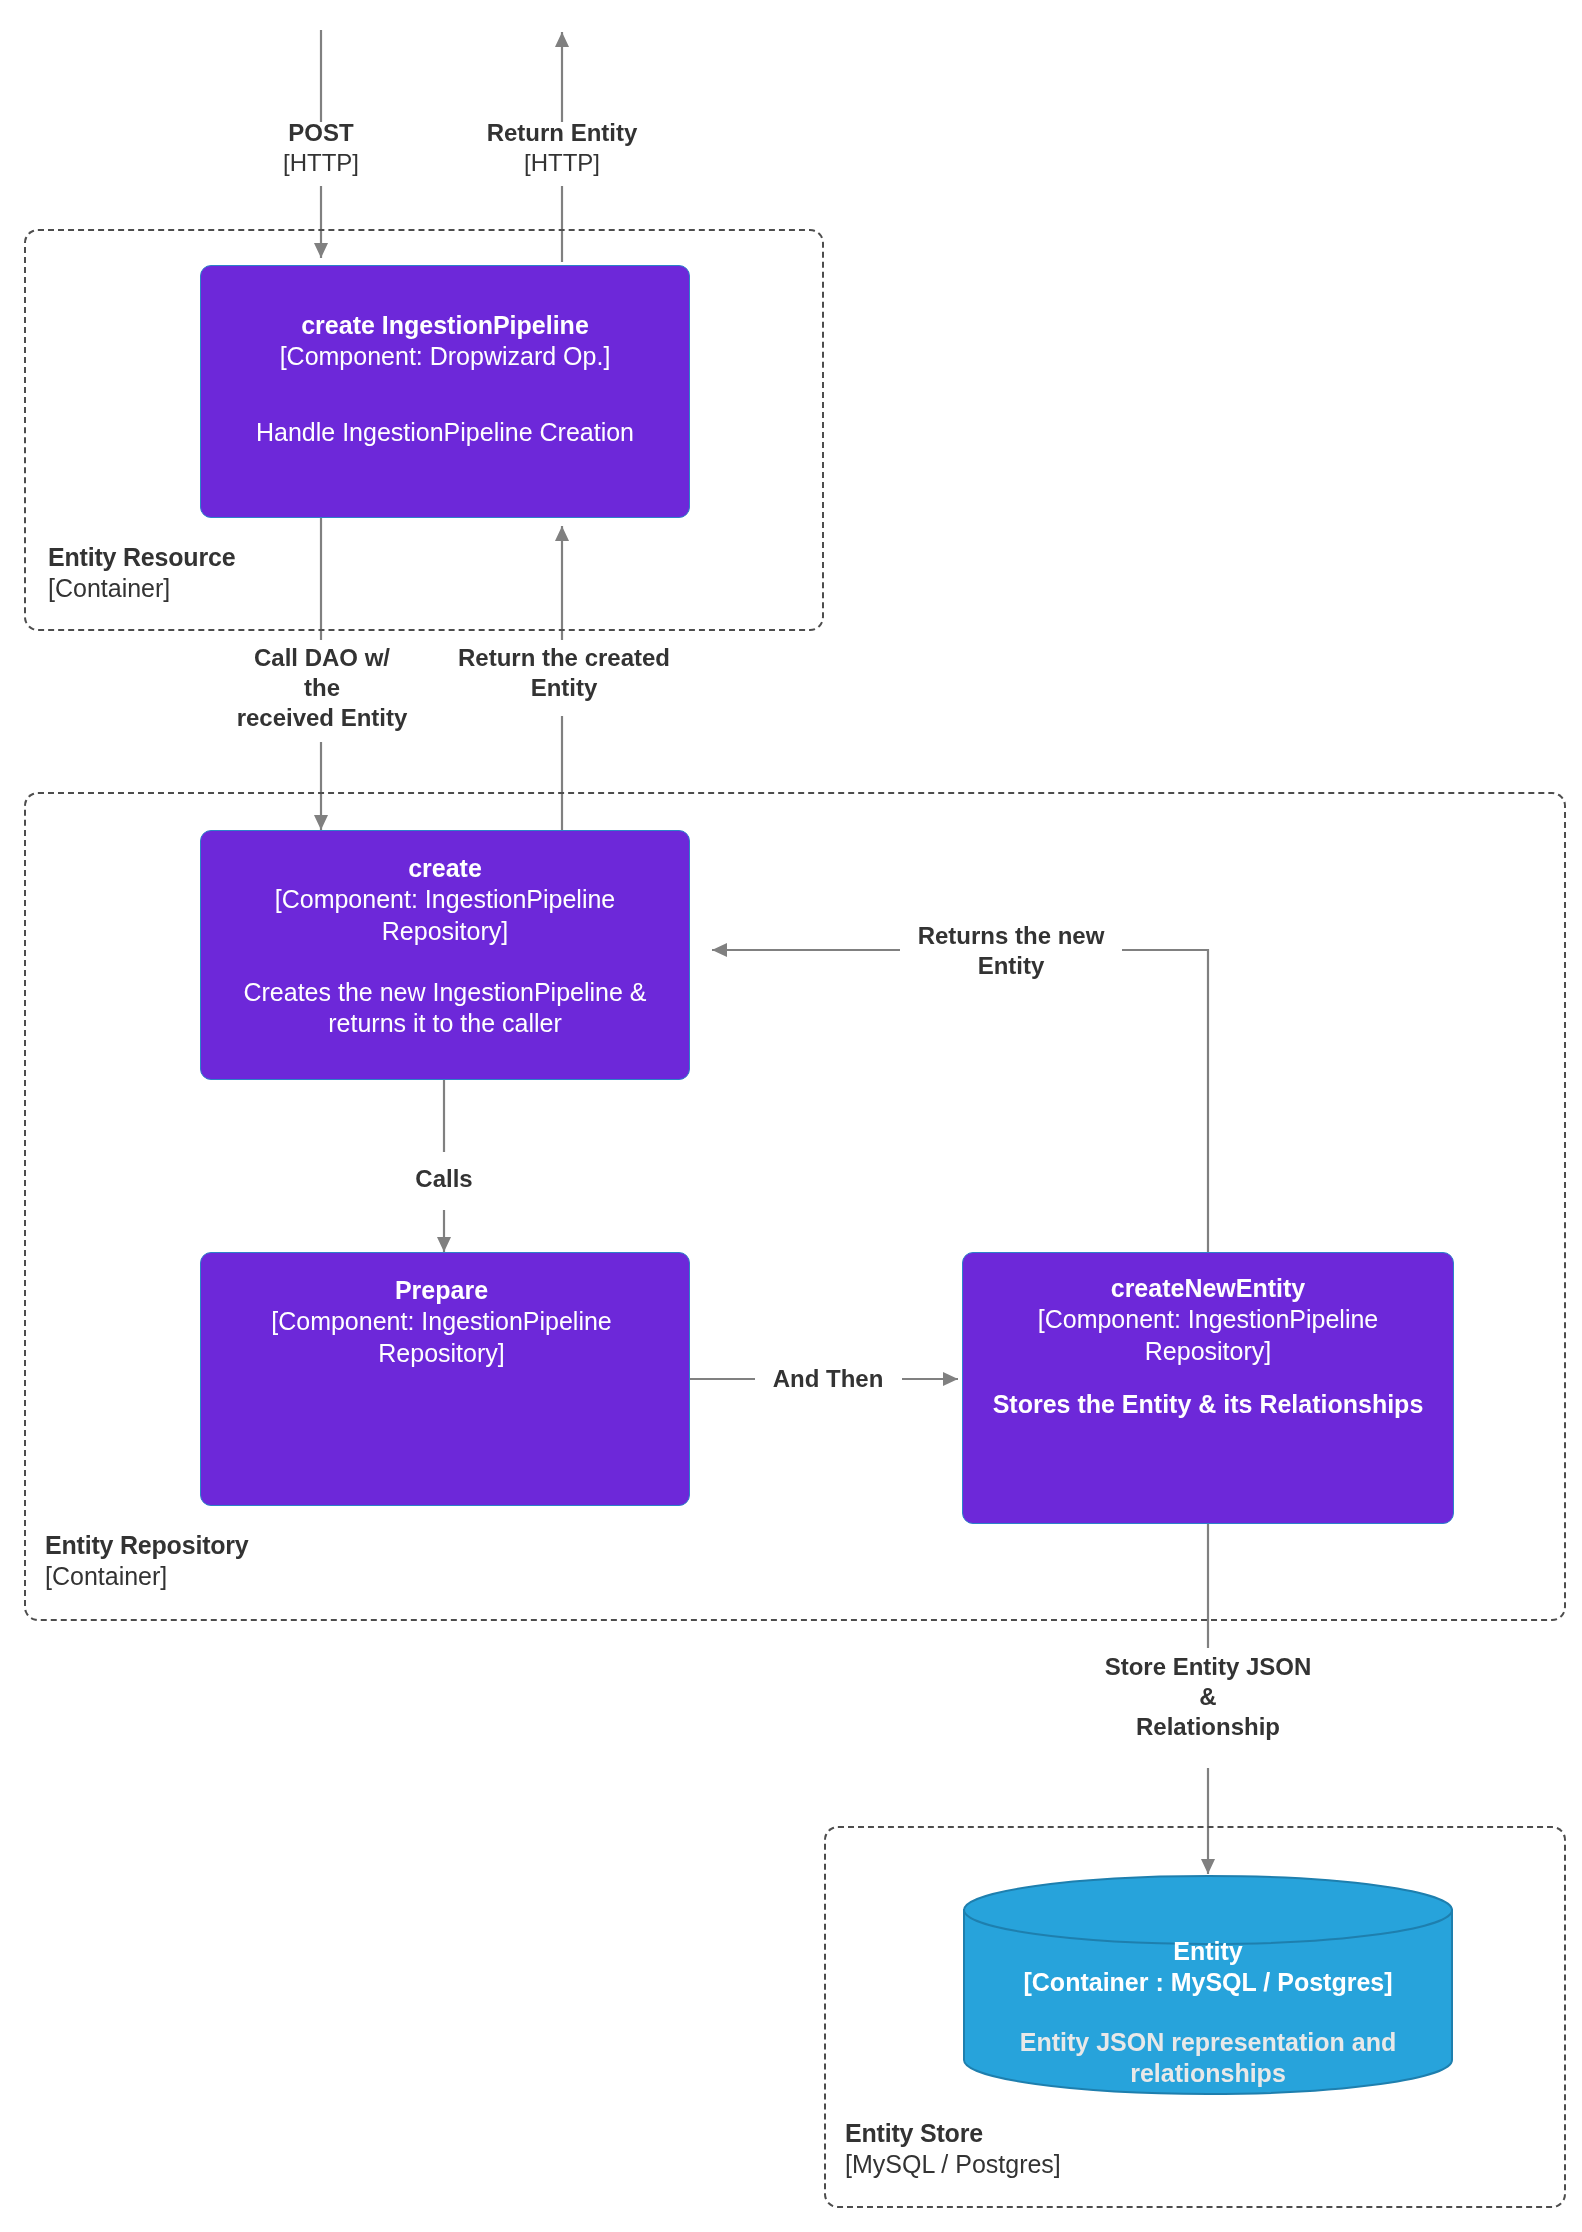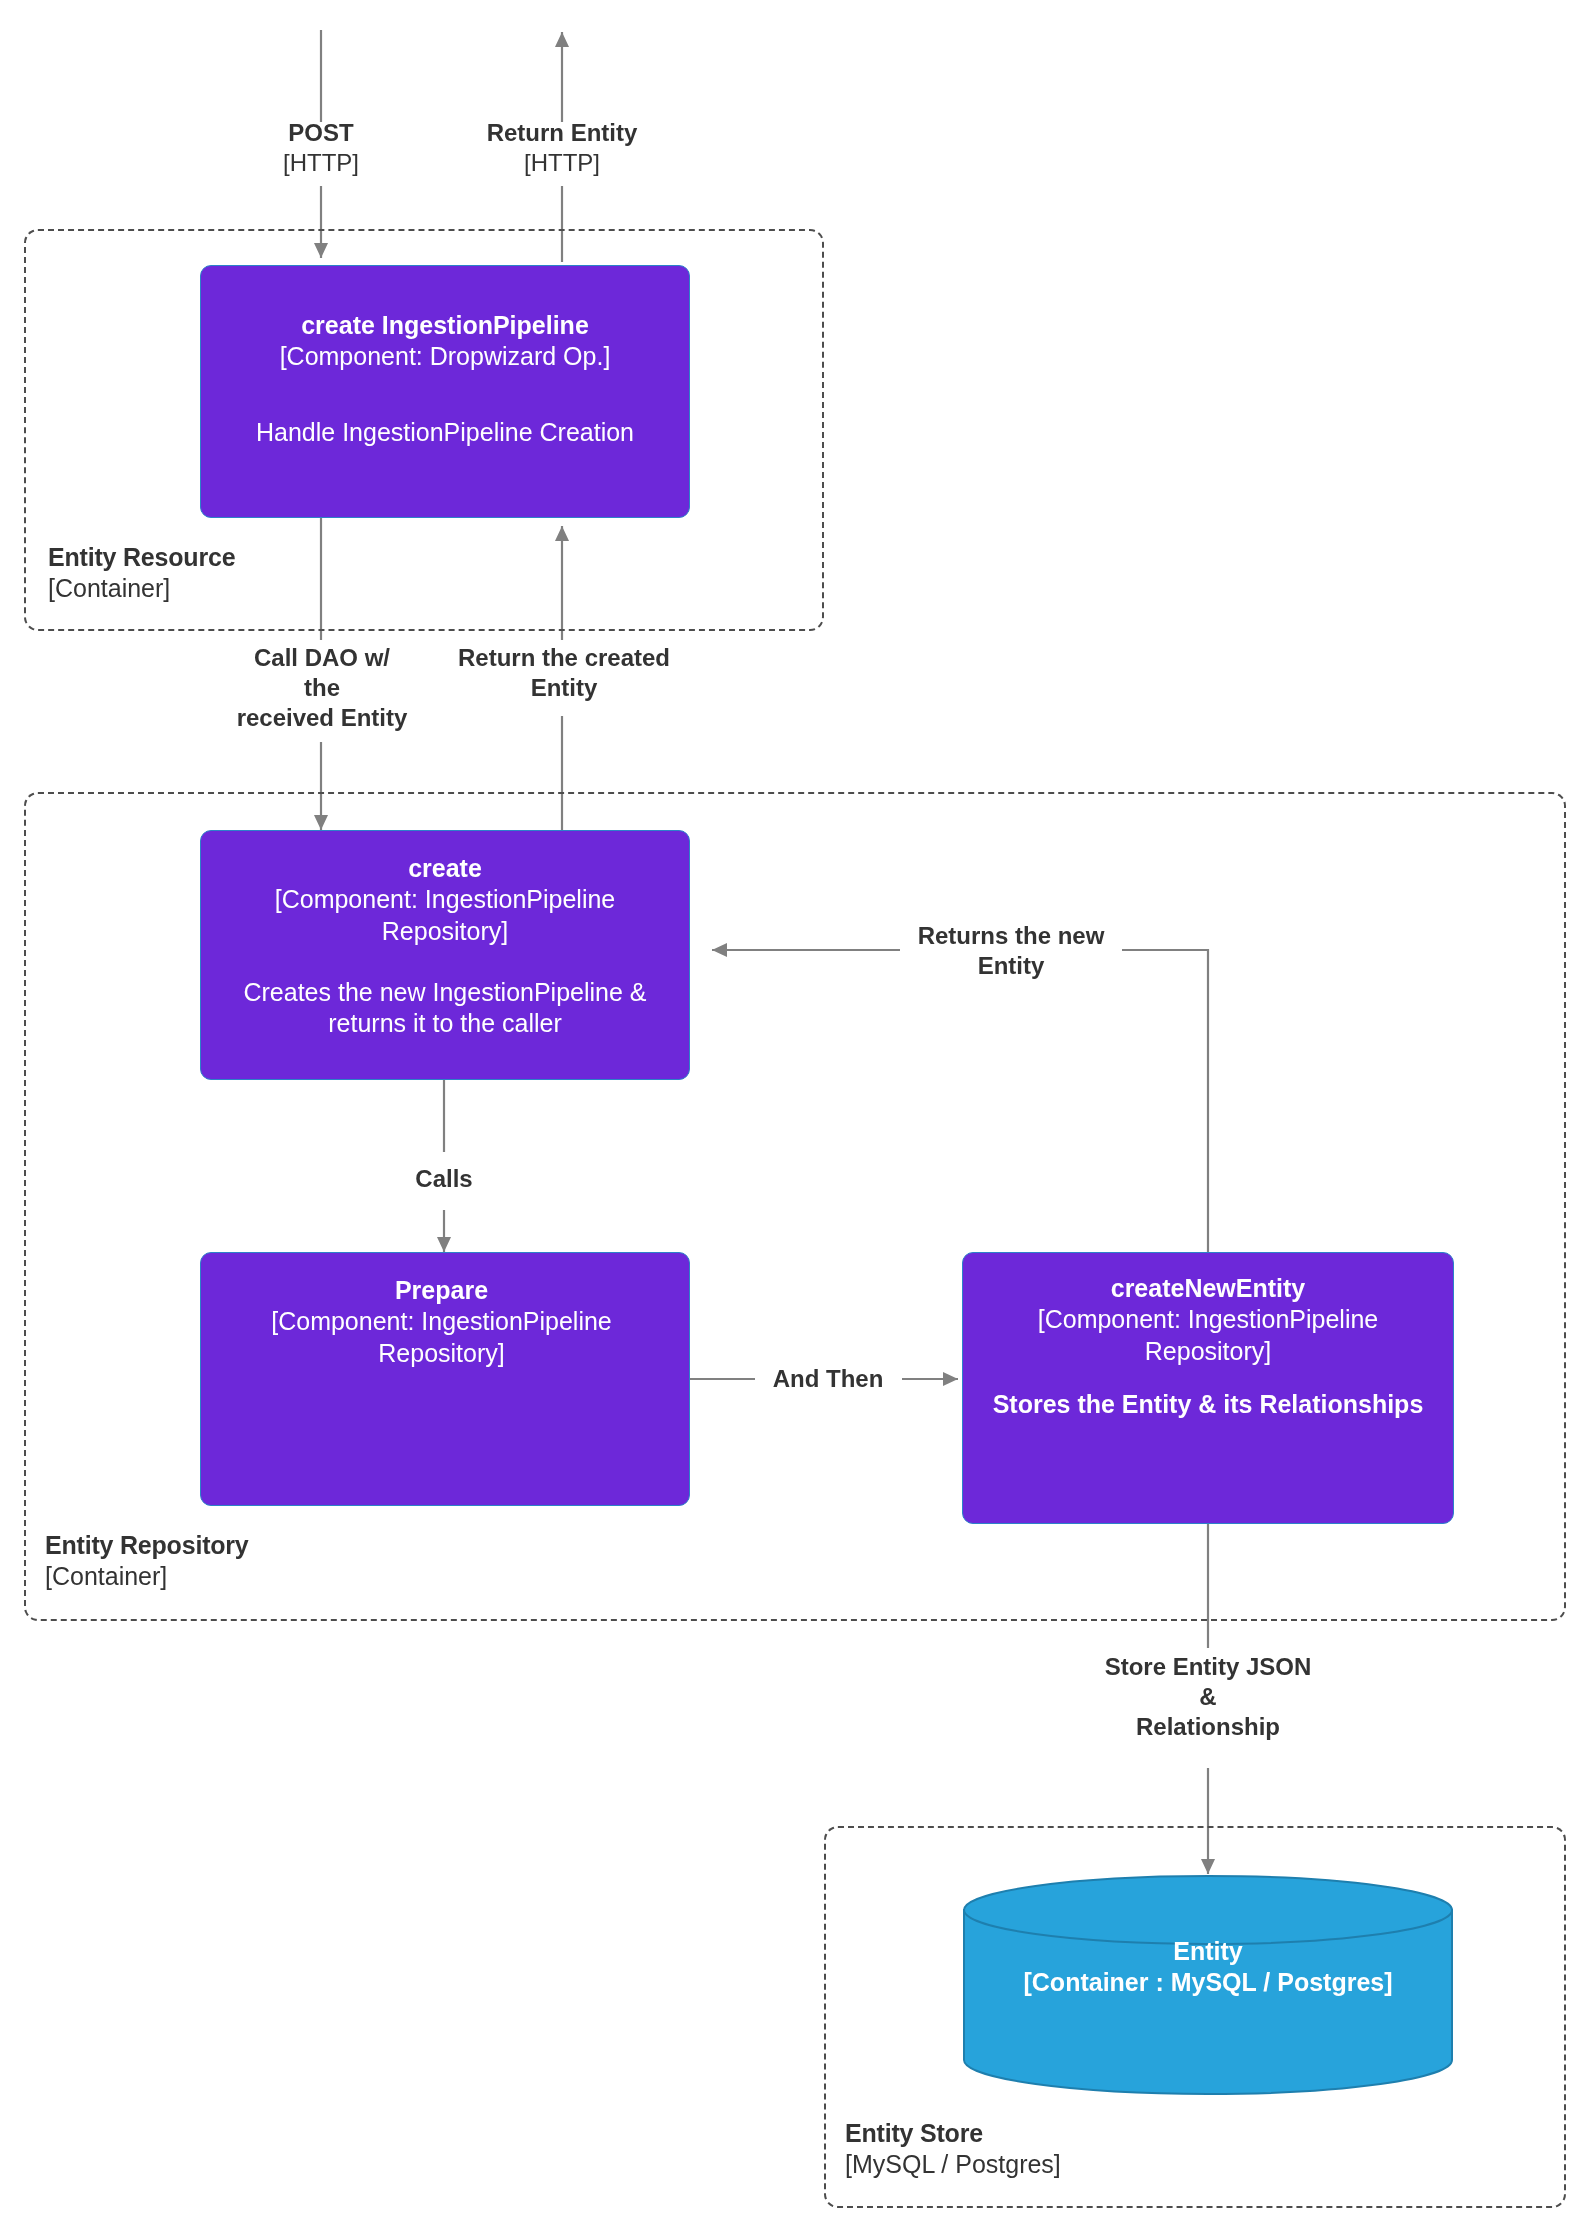--- a/index.html
+++ b/index.html
@@ -244,20 +244,21 @@
   <div class="database" style="left:962px; top:1874px; width:492px; height:222px;">
     <svg width="492" height="222" viewBox="0 0 492 222" xmlns="http://www.w3.org/2000/svg">
 
       <path d="M2,36 L2,186 A244,34 0 0 0 490,186 L490,36 Z" fill="#27A3DB" stroke="#1E7FAE" stroke-width="2"></path>
 
       <ellipse cx="246" cy="36" rx="244" ry="34" fill="#27A3DB" stroke="#1E7FAE" stroke-width="2"></ellipse>
     </svg>
     <div class="db-text" style="top:62px;">
       <span class="db-title">Entity</span>
       <span class="db-tech">[Container : MySQL / Postgres]</span>
+      <span class="db-desc" style="margin-top:28px;">Entity JSON representation and relationships</span>
     </div>
   </div>
 
   <div class="edge-label-group" style="left:201px; top:118px; width:240px;">
     <span class="el-name">POST</span>
     <span class="el-tech">[HTTP]</span>
   </div>
 
   <div class="edge-label-group" style="left:442px; top:118px; width:240px;">
     <span class="el-name">Return Entity</span>

